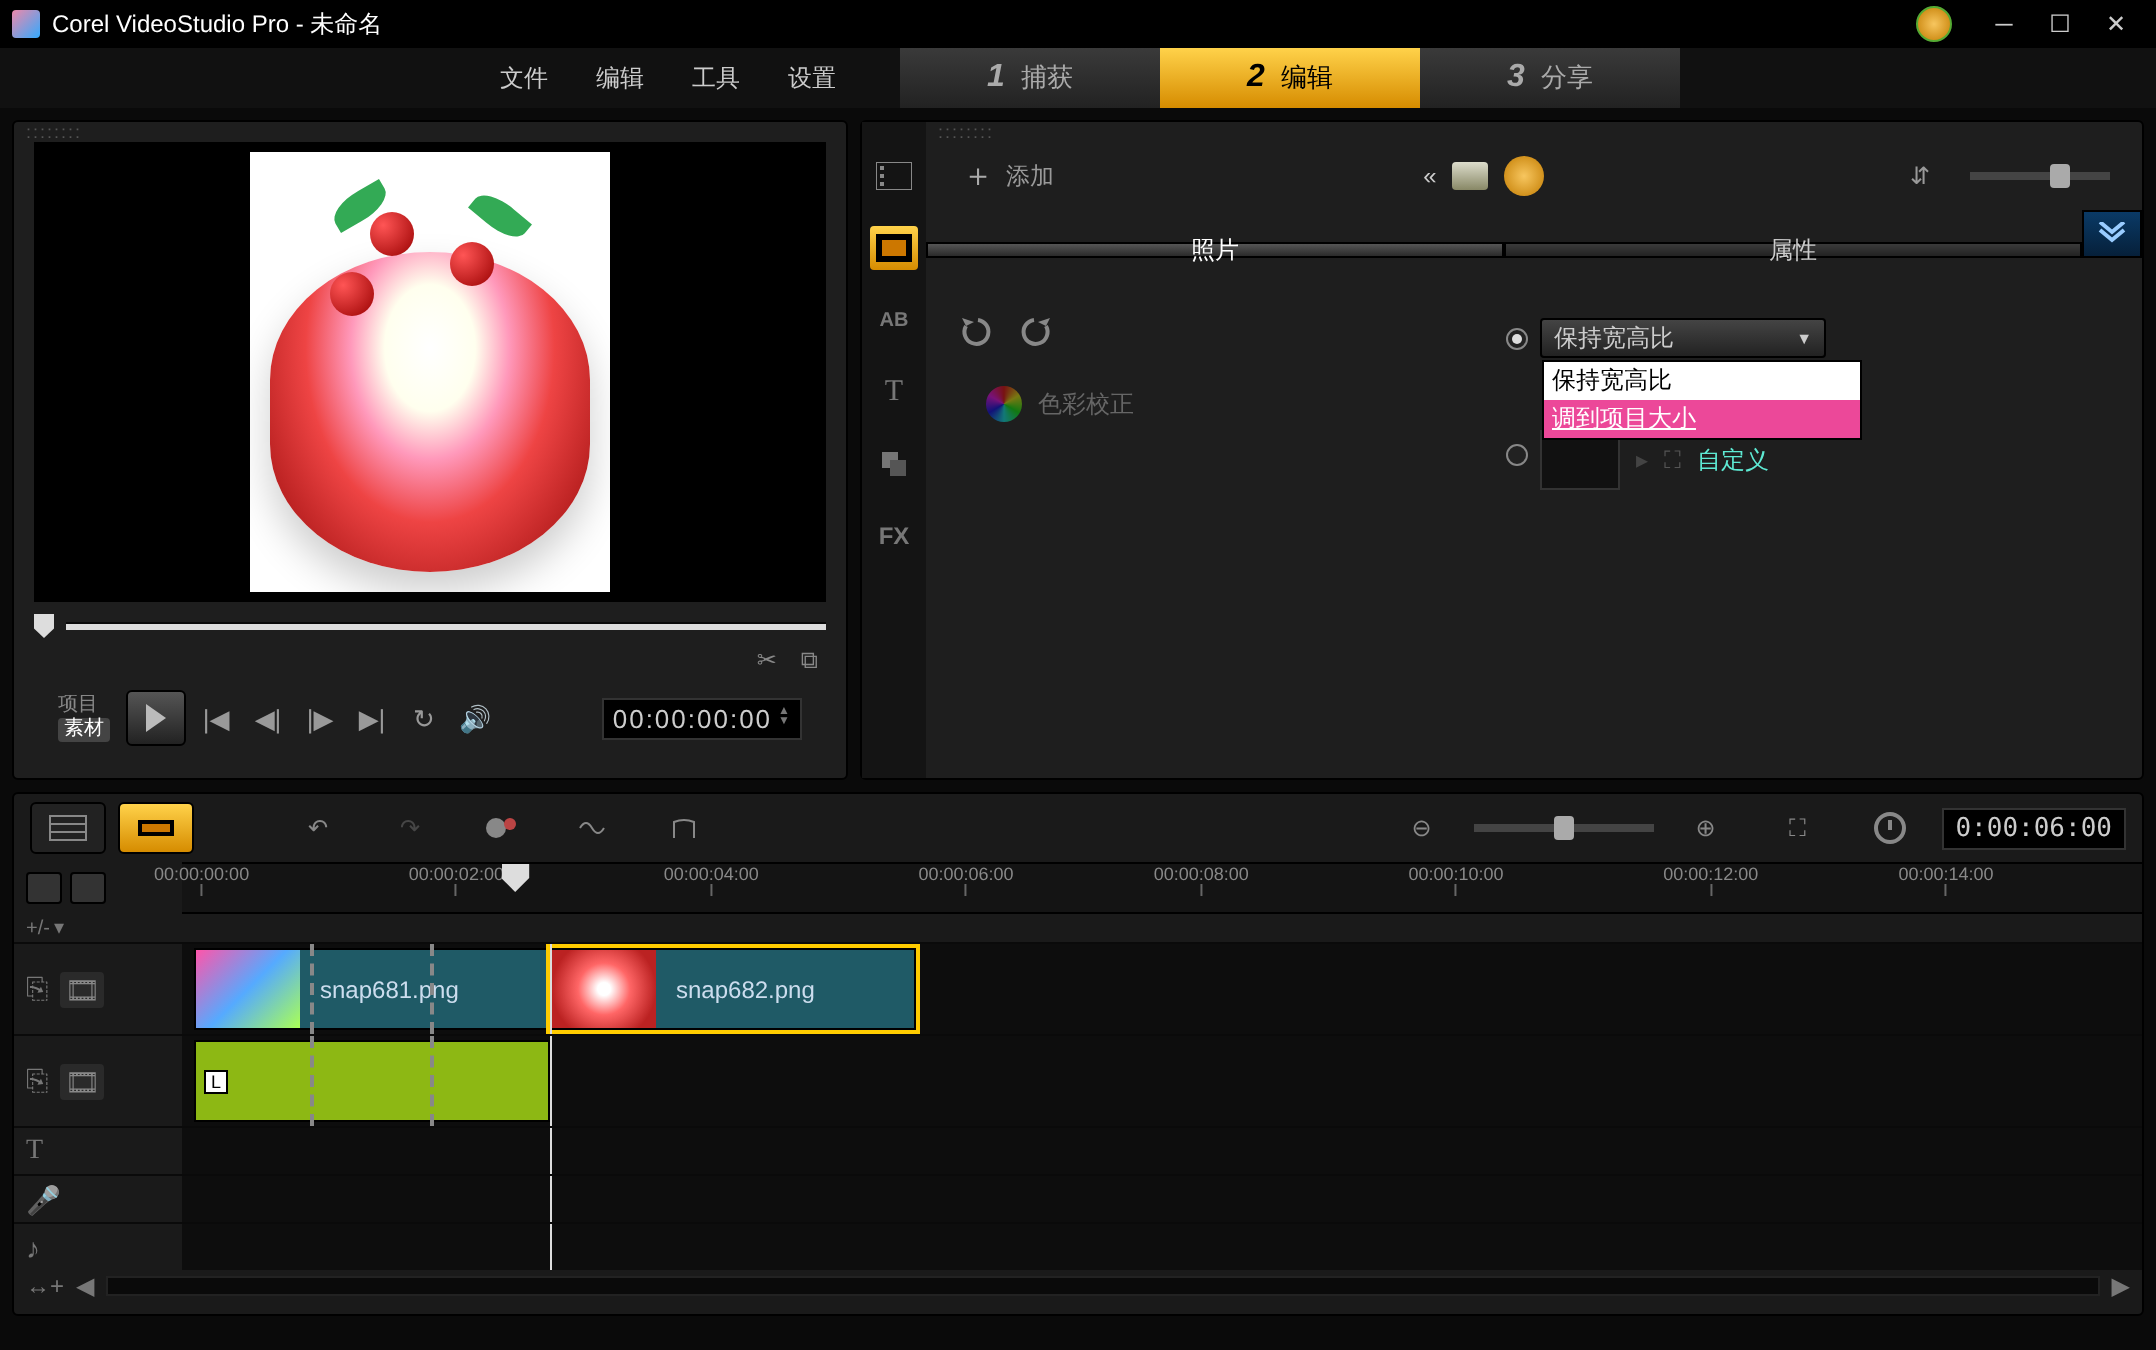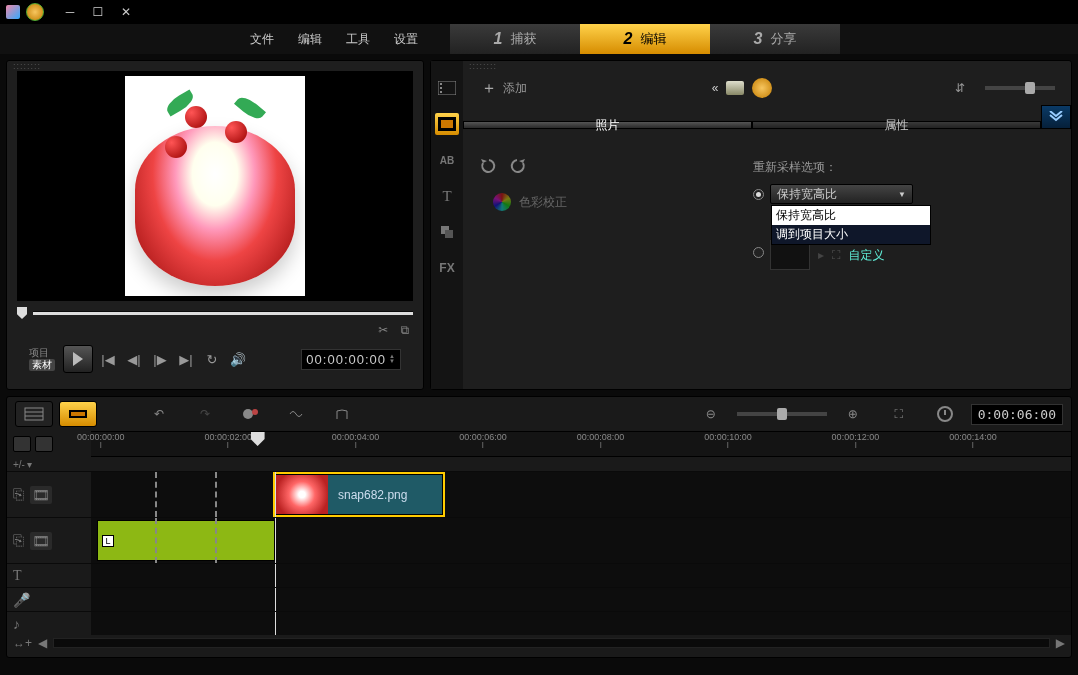--- a/index.html
+++ b/index.html
@@ -70,21 +70,21 @@
 .color-ball{width:18px;height:18px;border-radius:50%;background:conic-gradient(#f00,#ff0,#0f0,#0ff,#00f,#f0f,#f00);opacity:.4;}
 .resample{position:absolute;top:30px;left:290px;}
 .resample .lbl{color:#999;margin-bottom:8px;}
 .radio-row{display:flex;align-items:center;gap:6px;margin-bottom:6px;}
 .radio{width:11px;height:11px;border:1px solid #888;border-radius:50%;background:#222;}
 .radio.on::after{content:"";display:block;width:5px;height:5px;background:#ddd;border-radius:50%;margin:2px;}
 .combo{width:143px;height:20px;background:linear-gradient(#444,#222);border:1px solid #000;display:flex;align-items:center;padding:0 6px;border-radius:2px;color:#ccc;position:relative;}
 .combo .arr{margin-left:auto;font-size:8px;}
 .dropdown{position:absolute;top:20px;left:0;width:160px;background:#fff;border:1px solid #000;z-index:10;}
 .dropdown .opt{padding:1px 4px;color:#000;font-size:12px;}
-.dropdown .opt.sel{background:#0f172a;color:#fff;}
+.dropdown .opt.sel{background:#ec4899;color:#fff;text-decoration:underline;}
 .crop-row{display:flex;align-items:center;gap:8px;margin-top:6px;color:#555;}
 .crop-row .thumb{width:40px;height:30px;border:1px solid #333;background:#111;}
 .crop-row .arr2{color:#444;}
 .timeline-area{margin:6px;background:#1a1a1a;border:1px solid #000;border-radius:3px;padding-bottom:6px;}
 .tl-toolbar{height:34px;display:flex;align-items:center;padding:0 8px;gap:6px;}
 .tl-toolbar .view-btn{width:38px;height:26px;background:#222;border:1px solid #000;border-radius:3px;display:flex;align-items:center;justify-content:center;cursor:pointer;}
 .tl-toolbar .view-btn.active{background:linear-gradient(#ffd24a,#d68c00);}
 .tl-toolbar .tool{width:28px;height:24px;display:flex;align-items:center;justify-content:center;color:#888;cursor:pointer;margin:0 6px;}
 .tl-toolbar .spacer{flex:1;}
 .tl-toolbar .zoom-track{width:90px;height:4px;background:#444;position:relative;}
@@ -116,20 +116,21 @@
 .playhead-line{position:absolute;top:0;bottom:0;width:1px;background:#ddd;}
 .tl-scroll{height:16px;display:flex;align-items:center;padding:0 6px;gap:6px;color:#777;}
 .tl-scroll .sb{flex:1;height:10px;background:#0a0a0a;border:1px solid #222;}
 svg{display:block;}
 </style>
 </head>
 <body>
 
 <div class="titlebar">
   <div class="logo-icon"></div>
+  <div class="title">Corel VideoStudio Pro - 未命名</div>
   <div class="medal"></div>
   <div class="winbtn">─</div>
   <div class="winbtn">☐</div>
   <div class="winbtn">✕</div>
 </div>
 
 <div class="menubar">
   <div class="menu-item">文件</div>
   <div class="menu-item">编辑</div>
   <div class="menu-item">工具</div>
@@ -261,21 +262,20 @@
                 <path d="M8 3 A6 6 0 1 0 14 6" stroke="#888" fill="none" stroke-width="2"></path>
                 <path d="M16 2 L14 6 L10 4" fill="#888"></path>
               </svg>
             </div>
         </div>
         <div class="color-row">
           <div class="color-ball"></div>
           <span>色彩校正</span>
         </div>
         <div class="resample">
-          <div class="lbl">重新采样选项：</div>
           <div class="radio-row">
             <div class="radio on"></div>
             <div class="combo">
               <span>保持宽高比</span>
               <span class="arr">▼</span>
               <div class="dropdown">
                 <div class="opt">保持宽高比</div>
                 <div class="opt sel">调到项目大小</div>
               </div>
             </div>
@@ -388,21 +388,25 @@
       <span>+/-</span>
       <span>▾</span>
     </div>
 
   <div class="track">
     <div class="track-head">
       <span class="ico">⎘</span>
       <div class="ico2">🎞</div>
     </div>
     <div class="track-body">
-      <div class="clip video sel" style="left:184px;width:168px;">
+      <div class="clip video" style="left:6px;width:178px;">
+        <div class="thumb"></div>
+        <span class="lbl">snap681.png</span>
+      </div>
+      <div class="clip video sel" style="left:184px;width:183px;">
         <div class="thumb food"></div>
         <span class="lbl">snap682.png</span>
       </div>
       <div class="vline" style="left:64px;"></div>
       <div class="vline" style="left:124px;"></div>
       <div class="playhead-line" style="left:184px;"></div>
     </div>
   </div>
   <div class="track">
     <div class="track-head">

